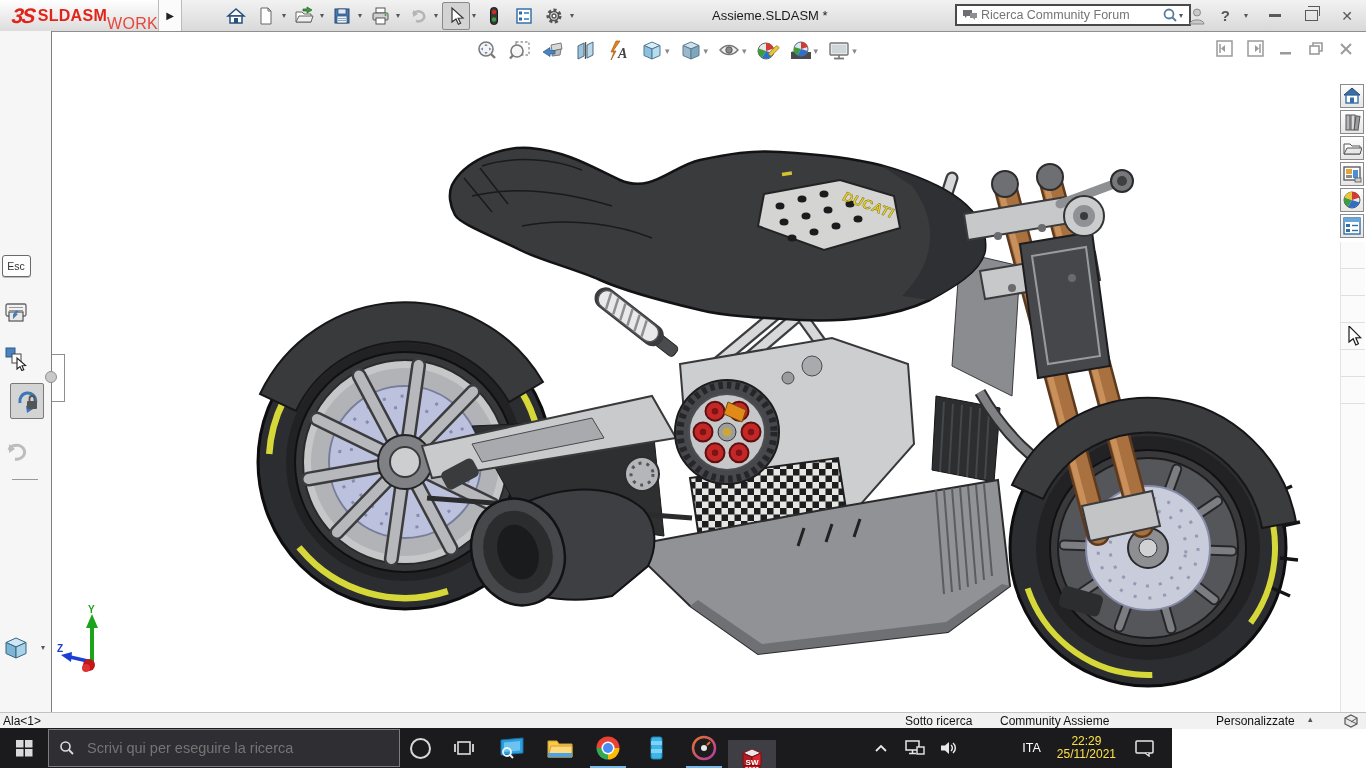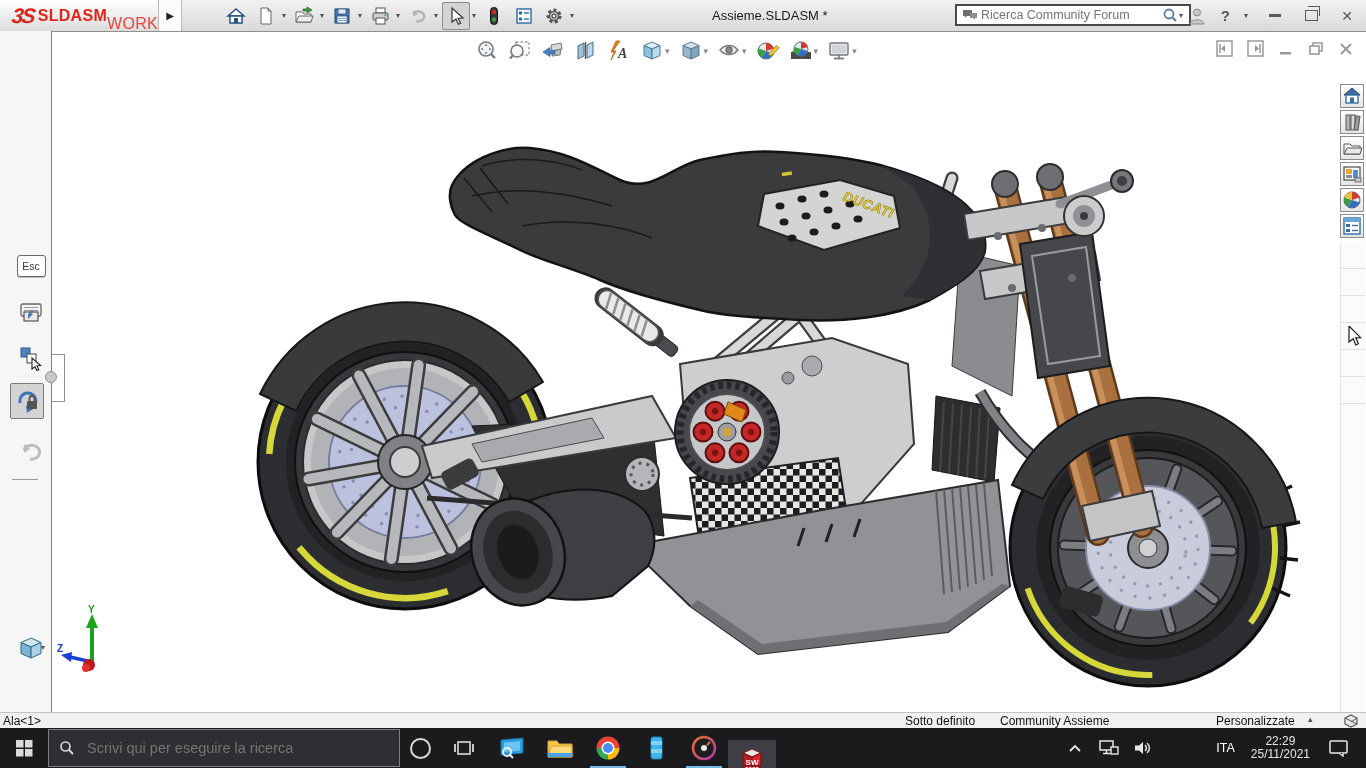--- a/index.html
+++ b/index.html
@@ -26,49 +26,49 @@
   .restore::before{content:"";position:absolute;left:2px;top:-5px;width:11px;height:9px;border:1.5px solid #5a5a5a;border-bottom:none;border-left:none;}
   .help{font-size:15px;font-weight:700;color:#555;}
   
   .hud{position:absolute;left:472px;top:37px;display:flex;align-items:center;gap:3px;}
   .hudb{height:28px;display:flex;align-items:center;justify-content:center;padding:0 3px;}
   .hcrt{font-size:9px;color:#888;margin-left:1px;}
   .docctl{position:absolute;right:12px;top:40px;display:flex;align-items:center;gap:14px;}
   .docctl .g{color:#9a9a9a;}
   
   .lstrip{position:absolute;left:0;top:31px;width:51px;height:681px;background:#f6f6f6;border-right:1px solid #7e7e7e;}
-  .titem{position:absolute;left:16px;width:30px;height:30px;display:flex;align-items:center;justify-content:center;}
+  .titem{position:absolute;left:1px;width:30px;height:30px;display:flex;align-items:center;justify-content:center;}
   .escbtn{width:27px;height:20px;border:1px solid #6a6a6a;border-radius:3px;background:#fdfdfd;box-shadow:0 1px 0 #bbb;display:flex;align-items:center;justify-content:center;font-size:10.5px;color:#333;}
   .pressed{background:#d4d4d4;border:1px solid #7a7a7a;border-radius:2px;}
   .ldivider{position:absolute;left:12px;width:26px;border-top:1px solid #9a9a9a;}
   .ftree{position:absolute;left:52px;top:354px;width:12px;height:46px;border:1px solid #8f8f8f;border-left:none;background:transparent;}
   .fknob{position:absolute;left:45px;top:371px;width:10px;height:10px;border-radius:50%;background:#c9c9c9;border:1px solid #8f8f8f;}
   
   .tpane{position:absolute;right:1px;top:84px;width:25px;display:flex;flex-direction:column;gap:2px;}
   .tpb{width:24px;height:24px;border:1px solid #8a8a8a;background:linear-gradient(#fefefe,#e6e6e6);display:flex;align-items:center;justify-content:center;box-sizing:border-box;}
   .tpane-ext{position:absolute;right:1px;top:242px;width:24px;height:470px;background:#fbfbfb;border-left:1px solid #e4e4e4;}
   .tpane-ext i{display:block;border-top:1px solid #e0e0e0;margin-top:26px;}
   
   .model{position:absolute;left:52px;top:66px;width:1288px;height:646px;}
   .triad{position:absolute;left:56px;top:604px;width:60px;height:70px;}
   .cursor{position:absolute;left:1348px;top:326px;width:16px;height:22px;}
   
   .status{position:absolute;left:0;top:712px;width:1366px;height:16px;background:#f1f1f1;border-top:1px solid #c2c2c2;font-size:12px;color:#111;}
   .status span{position:absolute;top:1px;white-space:nowrap;}
   
-  .task{position:absolute;left:0;top:728px;width:1366px;height:40px;background:#1b1b1e;display:flex;align-items:center;color:#eee;}
+  .task{position:absolute;left:0;top:728px;width:1172px;height:40px;background:#1b1b1e;display:flex;align-items:center;color:#eee;}
   .tkb{width:48px;height:40px;display:flex;align-items:center;justify-content:center;position:relative;flex:0 0 auto;}
   .tsearch{width:352px;height:38px;background:#2e2e33;border:1px solid #7c7c82;display:flex;align-items:center;padding:0 10px;box-sizing:border-box;flex:0 0 auto;}
   .tsearch input{background:transparent;border:none;outline:none;color:#dcdcdc;font-size:14.5px;margin-left:10px;flex:1;font-family:"Liberation Sans",sans-serif;min-width:0;}
   .ul::after{content:"";position:absolute;left:6px;right:6px;bottom:0;height:2.5px;background:#76b9ed;}
   .appactive{background:#3e3e44;margin-top:24px;}
   .tray{margin-left:auto;display:flex;align-items:center;gap:8px;padding-right:10px;}
   .trayi{display:flex;align-items:center;justify-content:center;width:26px;height:40px;}
   .lang{font-size:12.5px;color:#fff;padding:0 4px;margin-left:48px;}
-  .clock{font-size:12px;color:#e5e5e5;text-align:center;line-height:13px;padding:0 4px;}
+  .clock{font-size:12px;color:#fde047;text-align:center;line-height:13px;padding:0 4px;}
   .cortana{width:17px;height:17px;border:2px solid #d8d8d8;border-radius:50%;}
 </style>
 </head>
 <body>
 
 <div class="screen">
 
   <div class="titlebar">
     <div class="logo">
         <span class="lm">3S</span>
@@ -679,21 +679,21 @@
       <i></i>
       <i></i>
     </div>
 
   <svg class="cursor" viewBox="0 0 16 22">
       <polygon points="1,0 1,16 5.2,12.8 7.8,19 10.4,17.8 7.8,11.8 12.6,11.6" fill="#fcfcfc" stroke="#1a1a1a" stroke-width="1.2"></polygon>
     </svg>
 
   <div class="status">
     <span style="left:3px;">Ala&lt;1&gt;</span>
-    <span style="left:905px;">Sotto definito</span>
+    <span style="left:905px;">Sotto ricerca</span>
     <span style="left:1000px;">Community Assieme</span>
     <span style="left:1216px;text-align:center;">Personalizzate</span>
     <span style="left:1308px;font-size:9px;color:#555;">▴</span>
     <svg style="position:absolute;left:1344px;top:1px;" width="15" height="14">
         <polygon points="7,1 13,4 13,10 7,13 1,10 1,4" fill="#e8e8e8" stroke="#555" stroke-width="1.2"></polygon>
         <line x1="1" y1="4" x2="13" y2="10" stroke="#555"></line>
         <line x1="13" y1="4" x2="7" y2="8" stroke="#555"></line>
       </svg>
   </div>
 

